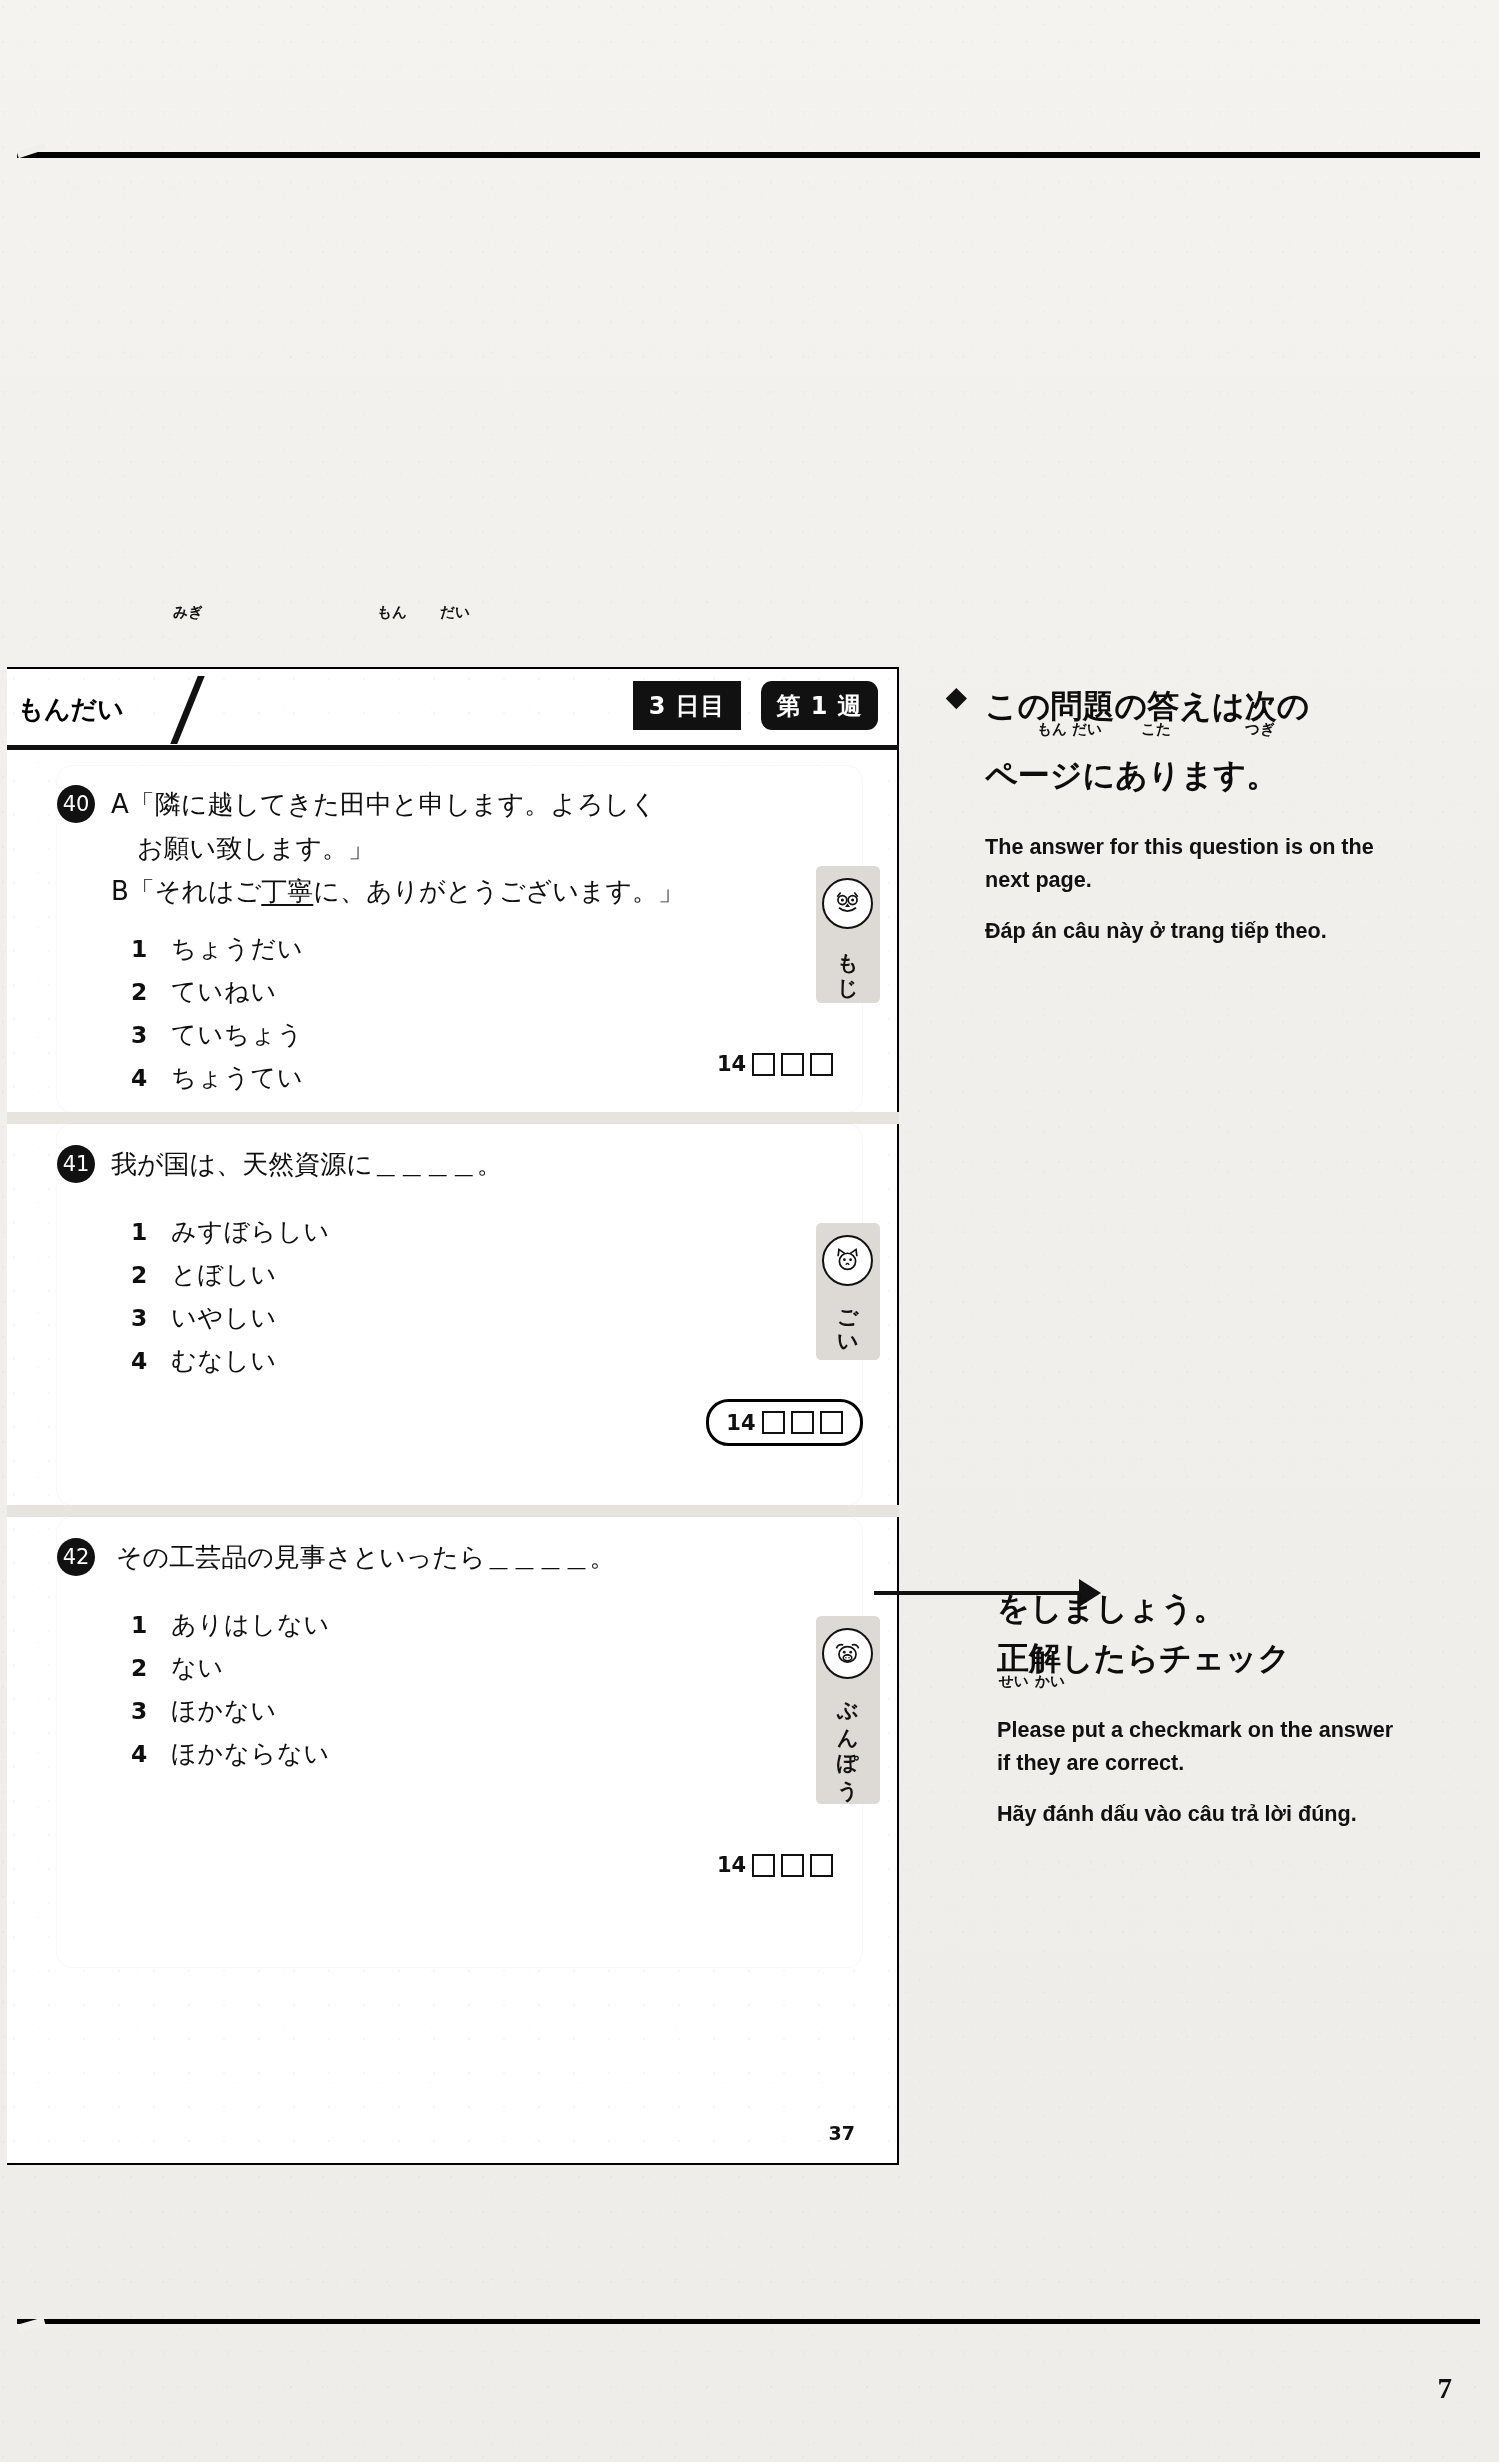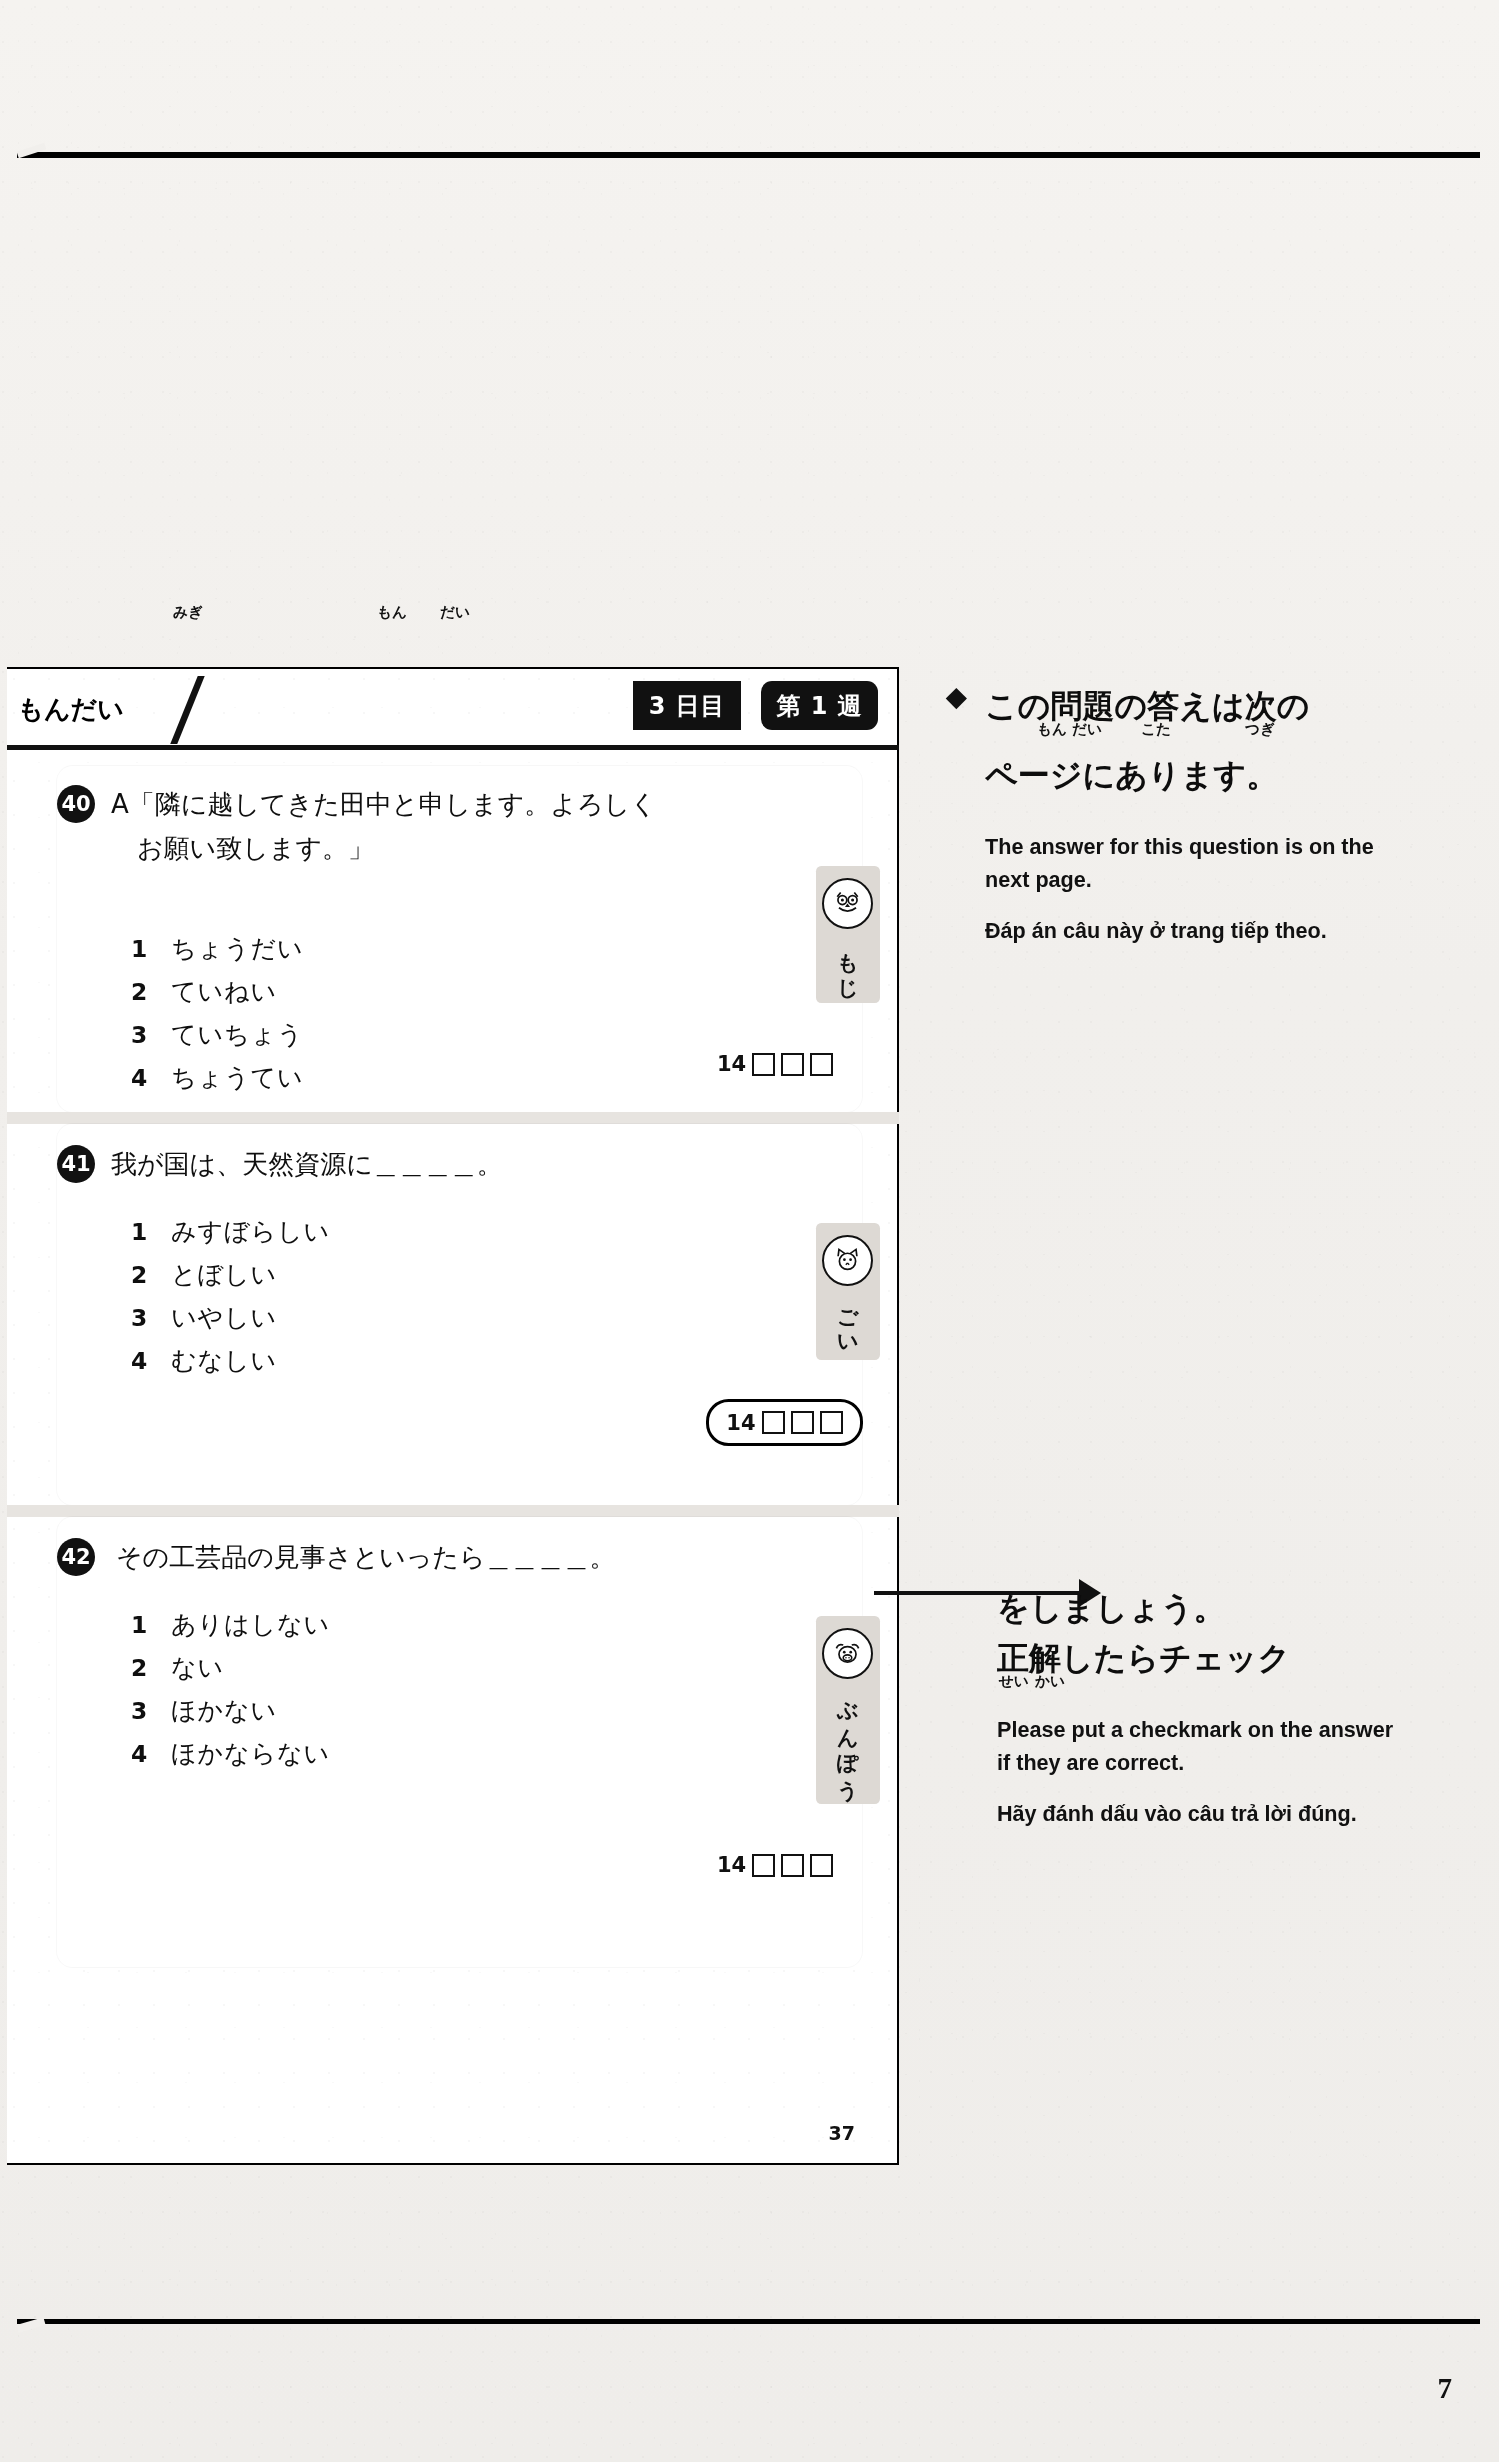--- a/index.html
+++ b/index.html
@@ -181,21 +181,21 @@
     background: #e7e4e0;
   }
   .qnum {
     position: absolute;
     left: 0px;
     width: 38px; height: 38px;
     border-radius: 50%;
     background: #111;
     color: #fff;
     font-family: "DejaVu Sans", sans-serif;
-    font-weight: bold;
+    font-weight: normal;
     font-size: 21px;
     display: flex;
     align-items: center;
     justify-content: center;
   }
   .qstem {
     position: absolute;
     font-family: "DejaVu Sans", sans-serif;
     font-size: 26px;
     color: #0f0f0f;
@@ -363,20 +363,21 @@
       <div class="tab-slash"></div>
       <div class="chip-day">3 日目</div>
       <div class="chip-week">第 1 週</div>
       <div class="hdr-underline"></div>
     </div>
 
     <div class="qcard" style="top:97px; height:346px;">
       <div class="qnum" style="top:19px;">40</div>
       <div class="qstem" style="left:54px; top:17.3px;">A「隣に越してきた田中と申します。よろしく</div>
       <div class="qstem" style="left:80px; top:61px;">お願い致します。」</div>
+      <div class="qstem" style="left:54px; top:104px;">B「それはご<span class="u-line">丁寧</span>に、ありがとうございます。」</div>
 
       <div class="choices" style="left:74px; top:170px;">
         <div class="choice-row">
           <span class="choice-no">1</span>
           <span class="choice-tx">ちょうだい</span>
         </div>
         <div class="choice-row">
           <span class="choice-no">2</span>
           <span class="choice-tx">ていねい</span>
         </div>

